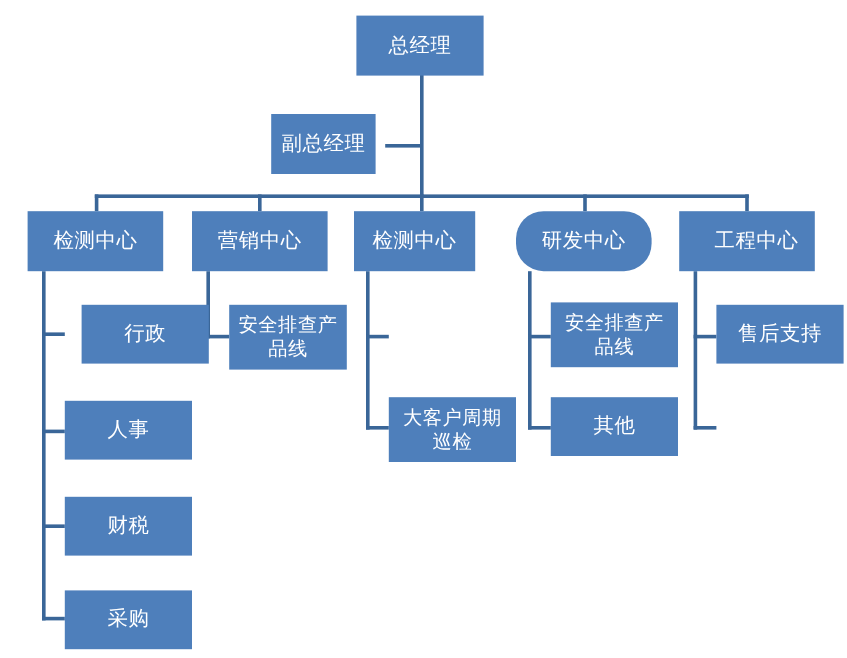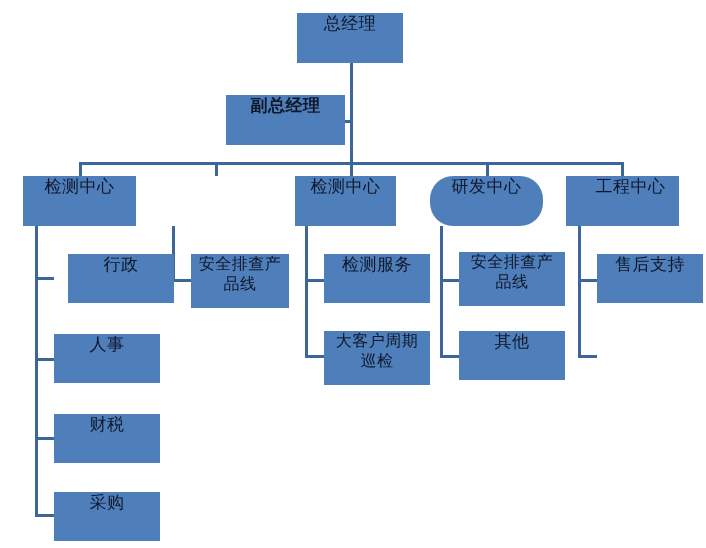--- a/index.html
+++ b/index.html
@@ -13,23 +13,23 @@
   #chart-canvas {
     position: relative;
     width: 706px;
     height: 548px;
     background: #ffffff;
     overflow: hidden;
   }
   .node {
     position: absolute;
     background: #4e7fbb;
-    color: #0f172a;
+    color: #ffffff;
     display: flex;
-    align-items: flex-start;
+    align-items: center;
     justify-content: center;
     text-align: center;
     box-sizing: border-box;
     font-size: 17px;
     line-height: 21px;
     letter-spacing: 0.5px;
     font-family: "DejaVu Sans", "Liberation Sans", sans-serif;
   }
   .node.two-line {
     font-size: 16px;
@@ -80,26 +80,29 @@
   <div class="connector conn-h" style="left:440px; top:355px; width:19px;"></div>
 
   <div class="connector conn-v" style="left:578px; top:226px; height:132px;"></div>
   <div class="connector conn-h" style="left:578px; top:279px; width:19px;"></div>
   <div class="connector conn-h" style="left:578px; top:355px; width:19px;"></div>
 
   <div class="node" style="left:297px; top:13px; width:106px; height:50px;">
     <span class="node-label">总经理</span>
   </div>
 
-  <div class="node" style="left:226px; top:95px; width:119px; height:50px;font-weight:bold;">
+  <div class="node" style="left:226px; top:95px; width:87px; height:50px;">
     <span class="node-label">副总经理</span>
   </div>
 
   <div class="node" style="left:23px; top:176px; width:113px; height:50px;">
     <span class="node-label">检测中心</span>
+  </div>
+  <div class="node" style="left:160px; top:176px; width:113px; height:50px;">
+    <span class="node-label">营销中心</span>
   </div>
   <div class="node" style="left:295px; top:176px; width:101px; height:50px;">
     <span class="node-label">检测中心</span>
   </div>
   <div class="node" style="left:430px; top:176px; width:113px; height:50px;border-radius:23px;">
     <span class="node-label">研发中心</span>
   </div>
   <div class="node" style="left:566px; top:176px; width:113px; height:50px;padding-left:16px;">
     <span class="node-label">工程中心</span>
   </div>
@@ -115,23 +118,20 @@
   </div>
   <div class="node" style="left:54px; top:492px; width:106px; height:49px;">
     <span class="node-label">采购</span>
   </div>
 
   <div class="node two-line" style="left:191px; top:254px; width:98px; height:54px;">
     <span class="node-label">安全排查产
 品线</span>
   </div>
 
-  <div class="node" style="left:324px; top:254px; width:106px; height:49px;">
-    <span class="node-label">检测服务</span>
-  </div>
   <div class="node two-line" style="left:324px; top:331px; width:106px; height:54px;">
     <span class="node-label">大客户周期
 巡检</span>
   </div>
 
   <div class="node two-line" style="left:459px; top:252px; width:106px; height:54px;">
     <span class="node-label">安全排查产
 品线</span>
   </div>
   <div class="node" style="left:459px; top:331px; width:106px; height:49px;">

